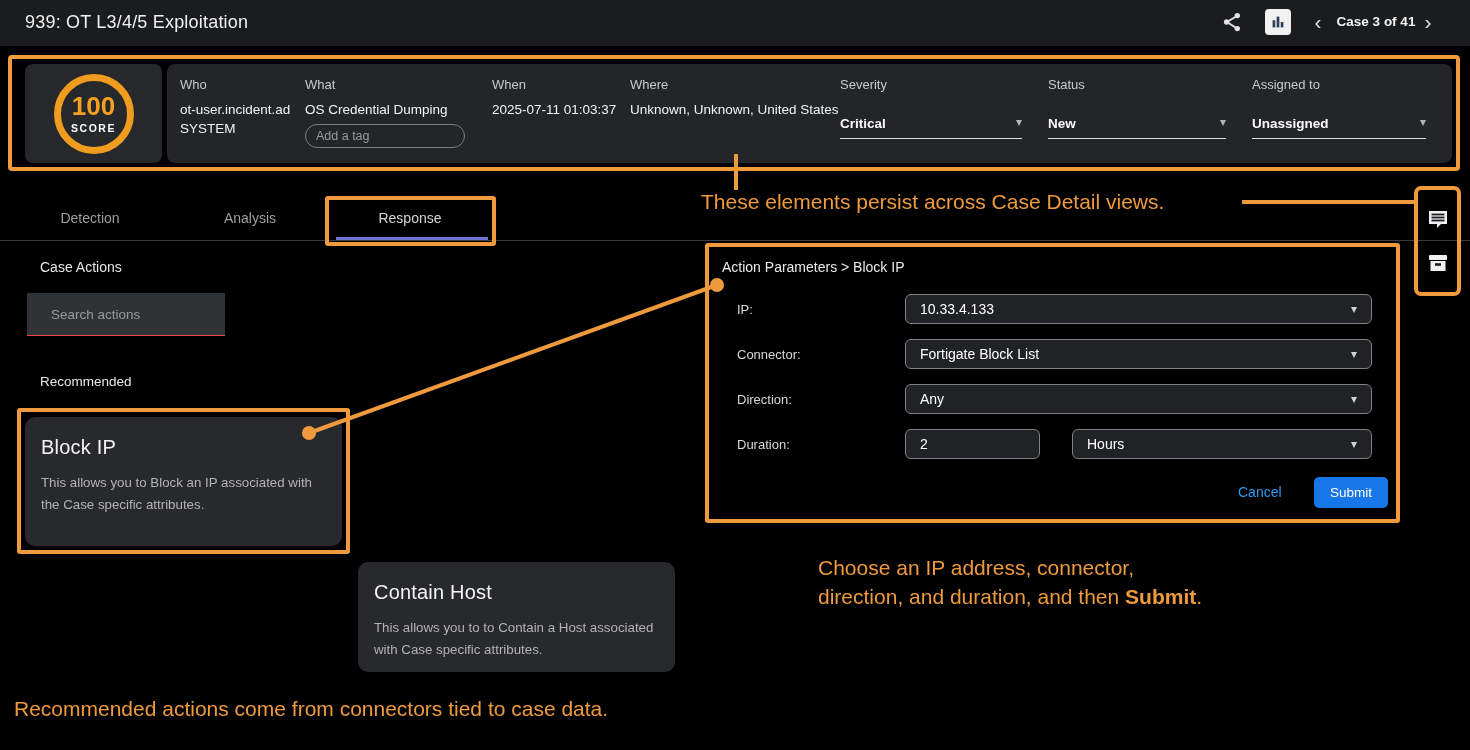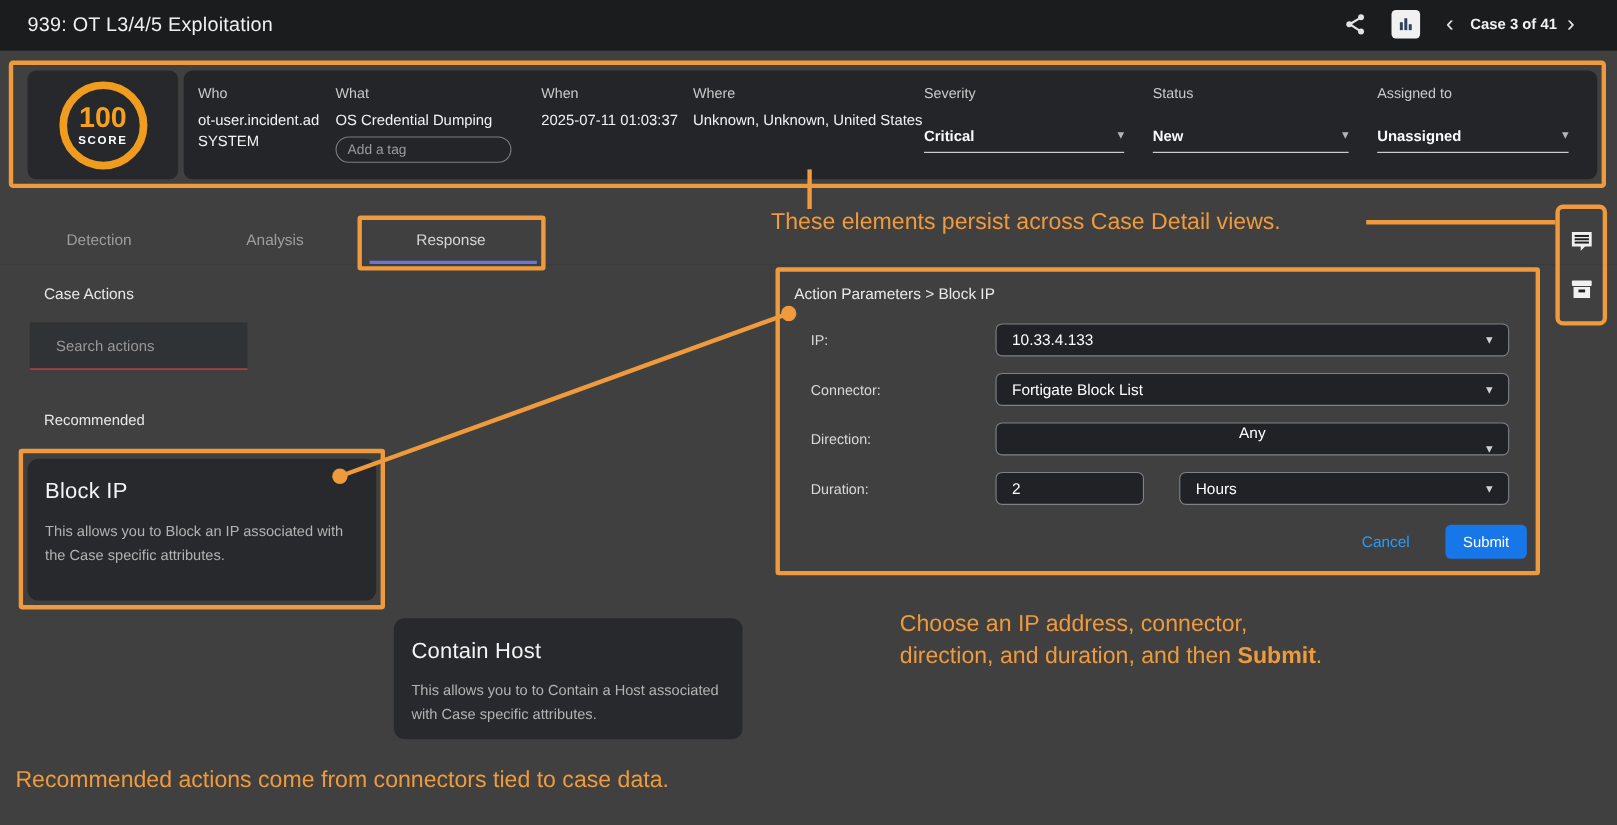--- a/index.html
+++ b/index.html
@@ -1,18 +1,18 @@
 <!DOCTYPE html>
 <html><head>
 <meta charset="utf-8">
 <style>
   * { margin:0; padding:0; box-sizing:border-box; }
   html,body { background:#151718; }
   body { font-family:"Liberation Sans", sans-serif; }
-  .app { position:relative; width:1470px; height:750px; background:#404040; overflow:hidden; color:#ededed; }
+  .app { position:relative; width:1470px; height:750px; background:#000000; overflow:hidden; color:#ededed; }
 
   
   .topbar { position:absolute; left:0; top:0; width:1470px; height:46px; background:#1a1c1e; }
   .page-title { position:absolute; left:25px; top:12px; font-size:18px; color:#f0f0f0; letter-spacing:.2px; }
   .share-btn { position:absolute; left:1220px; top:10px; width:26px; height:26px; cursor:pointer; }
   .chart-btn { position:absolute; left:1265px; top:9px; width:26px; height:26px; background:#f1f1f1; border-radius:4px; display:flex; align-items:center; justify-content:center; cursor:pointer; }
   .chev { position:absolute; top:8px; font-size:21px; color:#e4e4e4; width:20px; text-align:center; cursor:pointer; line-height:28px; }
   .chev.left { left:1308px; } .chev.right { left:1418px; }
   .case-nav { position:absolute; left:1336px; top:14px; width:80px; text-align:center; font-size:13.5px; font-weight:bold; color:#f2f2f2; }
 
@@ -193,21 +193,21 @@
     <span class="caret">▾</span>
   </div>
 
   <div class="fld-label" style="left:737px; top:347px;">Connector:</div>
   <div class="fld" style="left:905px; top:339px; width:467px;">
     <span>Fortigate Block List</span>
     <span class="caret">▾</span>
   </div>
 
   <div class="fld-label" style="left:737px; top:392px;">Direction:</div>
-  <div class="fld" style="left:905px; top:384px; width:467px;flex-direction:column;">
+  <div class="fld" style="left:905px; top:384px; width:467px;">
     <span>Any</span>
     <span class="caret">▾</span>
   </div>
 
   <div class="fld-label" style="left:737px; top:437px;">Duration:</div>
   <input class="num-input" style="left: 905px; top: 429px; width: 135px;" value="2">
   <div class="fld" style="left:1072px; top:429px; width:300px;">
     <span>Hours</span>
     <span class="caret">▾</span>
   </div>

